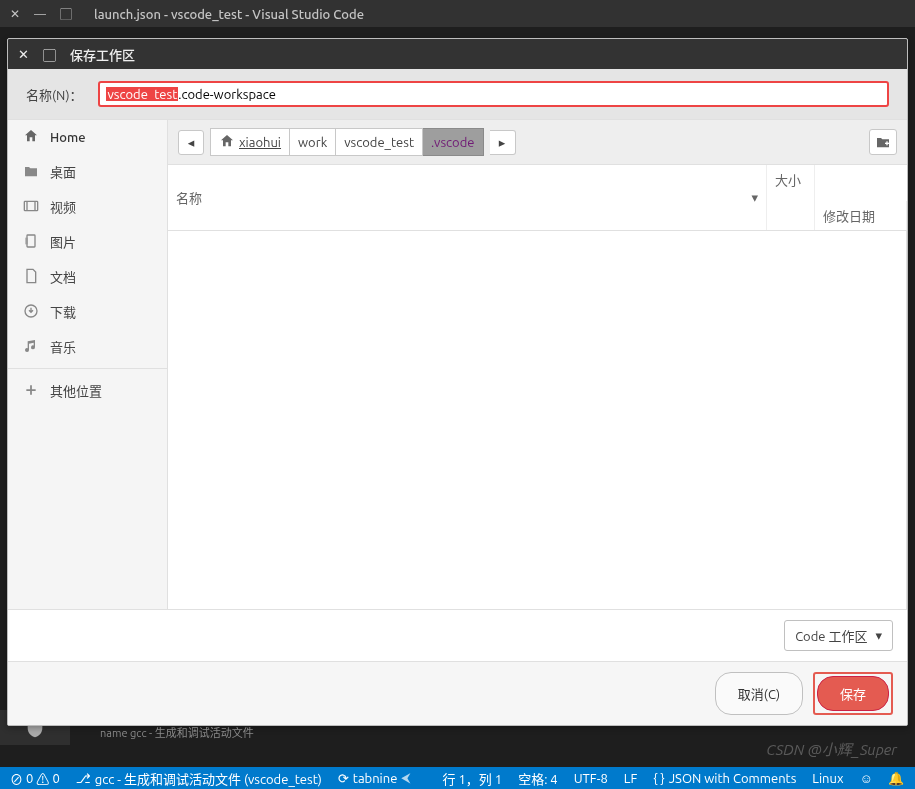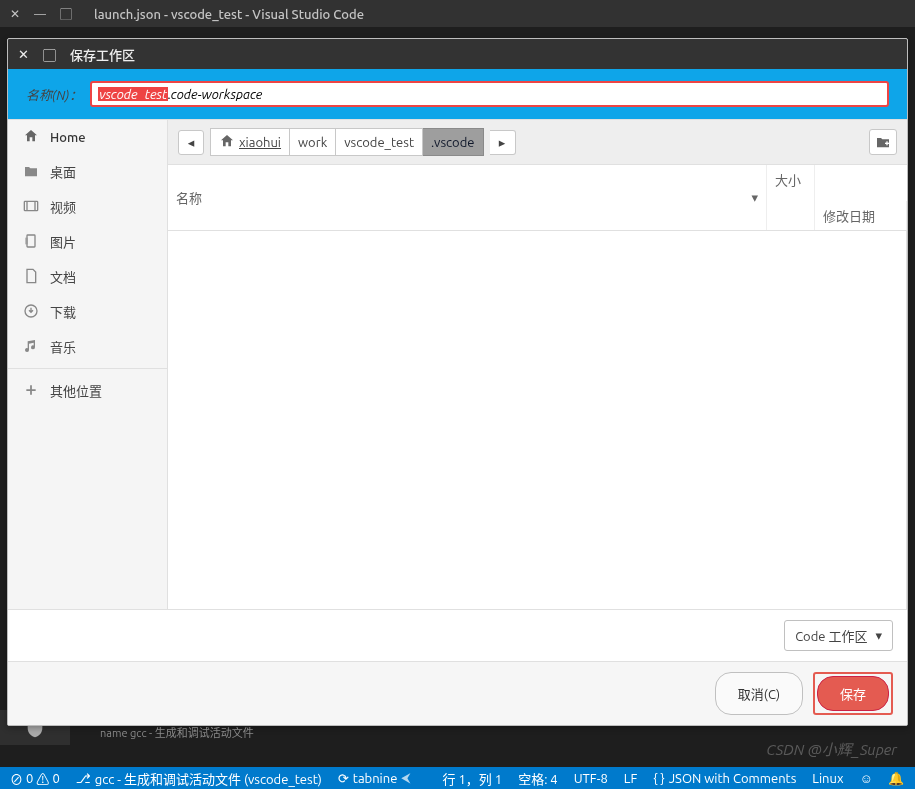--- a/index.html
+++ b/index.html
@@ -9,39 +9,39 @@
 .titlebar { height: 27px; background: #323232; display: flex; align-items: center; padding: 0 10px; color: #c5c5c5; gap: 14px; }
 .titlebar .ctl { color: #c5c5c5; font-size: 12px; }
 .titlebar .title { margin-left: 8px; font-weight: 500; }
 
 
 .dialog { position: absolute; top: 38px; left: 7px; right: 7px; bottom: 63px; background: #fff; border: 1px solid #bdbdbd; display: flex; flex-direction: column; box-shadow: 0 2px 6px rgba(0,0,0,.3); border-radius: 2px; overflow: hidden; }
 
 .dialog-header { height: 30px; background: #333; color: #eee; display: flex; align-items: center; padding: 0 10px; gap: 14px; font-weight: 500; }
 .dialog-header .ctl { color: #eee; }
 
-.name-row { display: flex; align-items: center; padding: 12px 18px; gap: 8px; border-bottom: 1px solid #e0e0e0; background: #0ea5e9; font-style: italic; }
+.name-row { display: flex; align-items: center; padding: 12px 18px; gap: 16px; border-bottom: 1px solid #e0e0e0; background: #e5e5e5; }
 .name-row label { color: #444; }
 .name-input-wrap { flex: 1; border: 2px solid #e44; border-radius: 3px; padding: 4px 6px; display: flex; align-items: center; background: #fff; }
 .name-input-wrap .sel { background: #e44; color: #fff; padding: 0 1px; }
 
 .browser { flex: 1; display: flex; min-height: 0; }
 
 .sidebar { width: 160px; border-right: 1px solid #e0e0e0; background: #f5f5f5; display: flex; flex-direction: column; }
 .side-item { display: flex; align-items: center; gap: 10px; padding: 8px 14px; color: #444; cursor: pointer; }
 .side-item.sep { border-top: 1px solid #e0e0e0; margin-top: 4px; padding-top: 12px; text-align: right; }
 .side-item .ico { width: 18px; text-align: center; color: #888; }
 .side-item.home .ico { color: #666; }
 .side-item.home { font-weight: 500; color: #333; }
 
 .main { flex: 1; display: flex; flex-direction: column; }
 .pathbar { display: flex; align-items: center; padding: 8px 10px; gap: 6px; background: #eee; border-bottom: 1px solid #e0e0e0; }
 .pathbtn { border: 1px solid #c8c8c8; background: #fff; padding: 4px 8px; border-radius: 3px; display: flex; align-items: center; gap: 4px; color: #444; cursor: pointer; }
 .pathbtn.nav { width: 26px; justify-content: center; }
-.pathbtn.active { background: #9e9e9e; color: #0f172a; border-color: #8a8a8a; }
+.pathbtn.active { background: #9e9e9e; color: #701a75; border-color: #8a8a8a; }
 .pathbar .spacer { flex: 1; }
 .pathbar .newfolder { width: 28px; height: 26px; border: 1px solid #c8c8c8; border-radius: 3px; background: #fff; display: flex; align-items: center; justify-content: center; color: #555; cursor: pointer; }
 
 .listhdr { display: flex; border-bottom: 1px solid #e0e0e0; color: #666; font-size: 12px; }
 .listhdr > div { padding: 5px 8px; border-right: 1px solid #eee; }
 .col-name { flex: 1; display: flex; align-items: center; justify-content: space-between; }
 .col-size { width: 48px; }
 .col-date { width: 92px; margin-top: 36px; }
 .listbody { flex: 1; background: #fff; overflow-y: auto; border-right: 1px solid #e0e0e0; }
 

